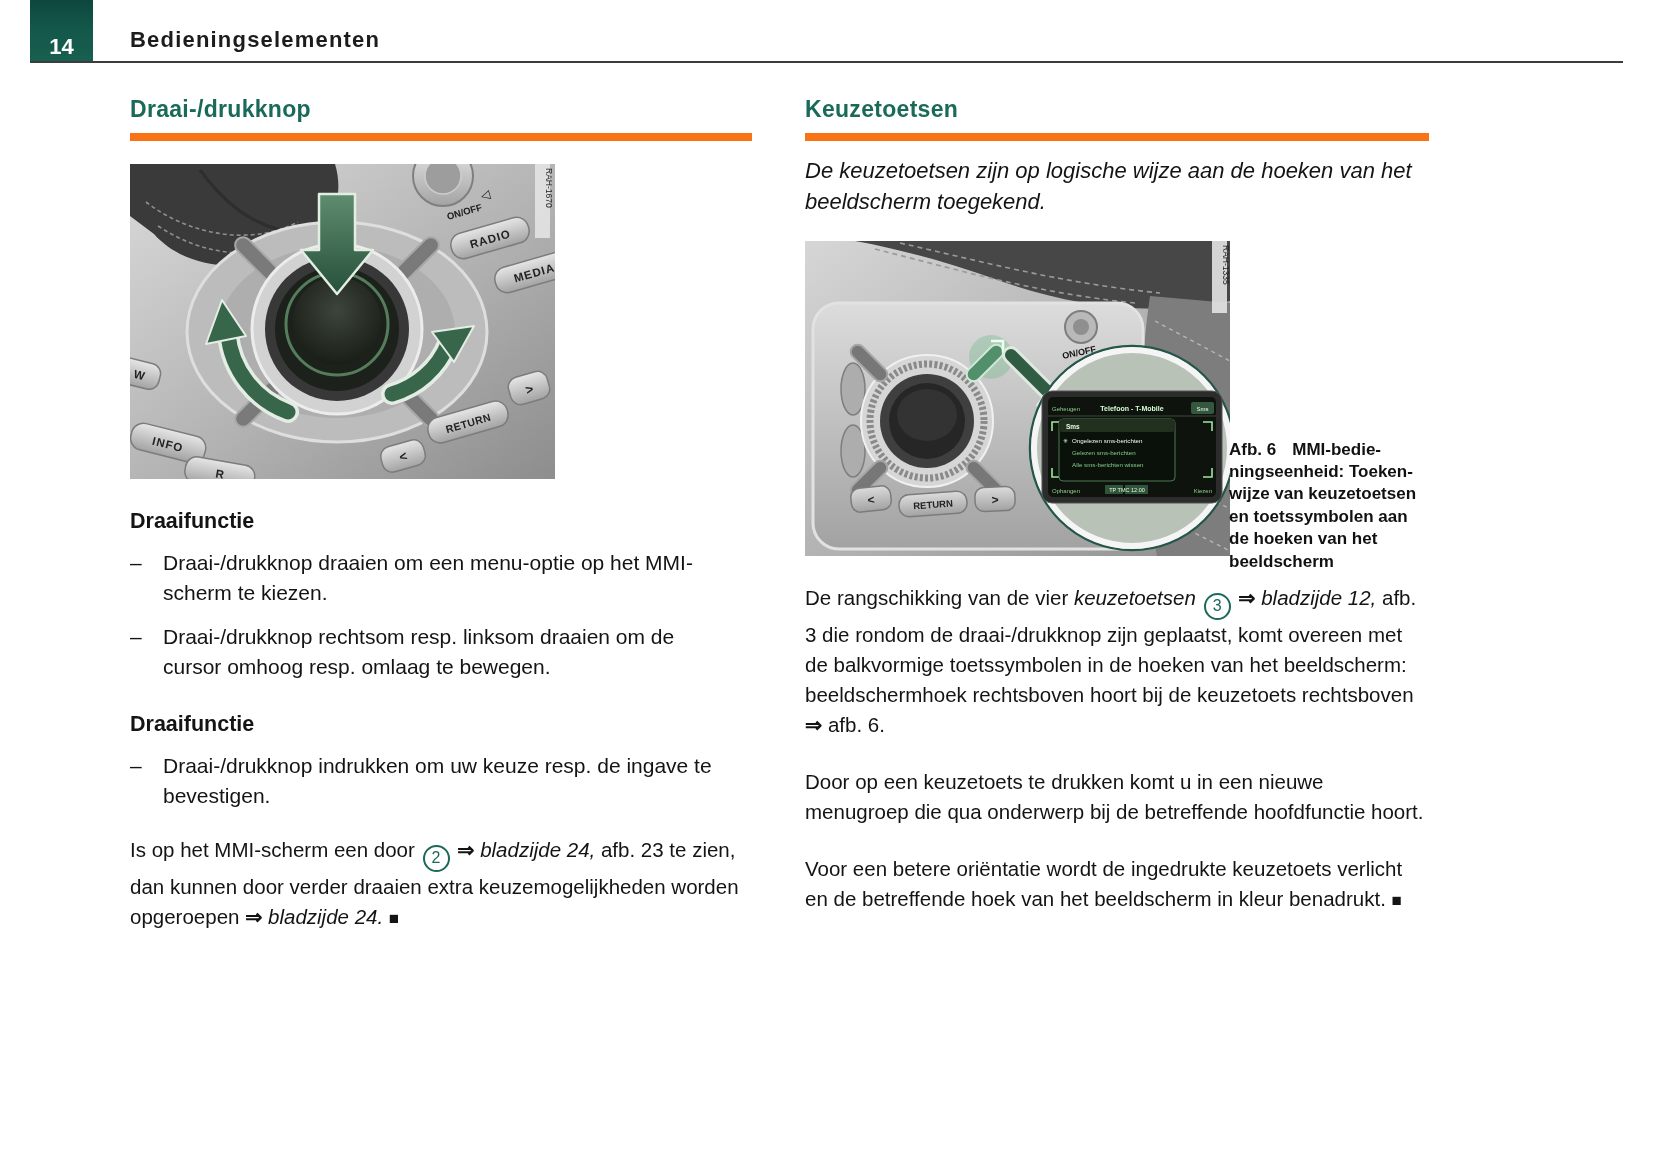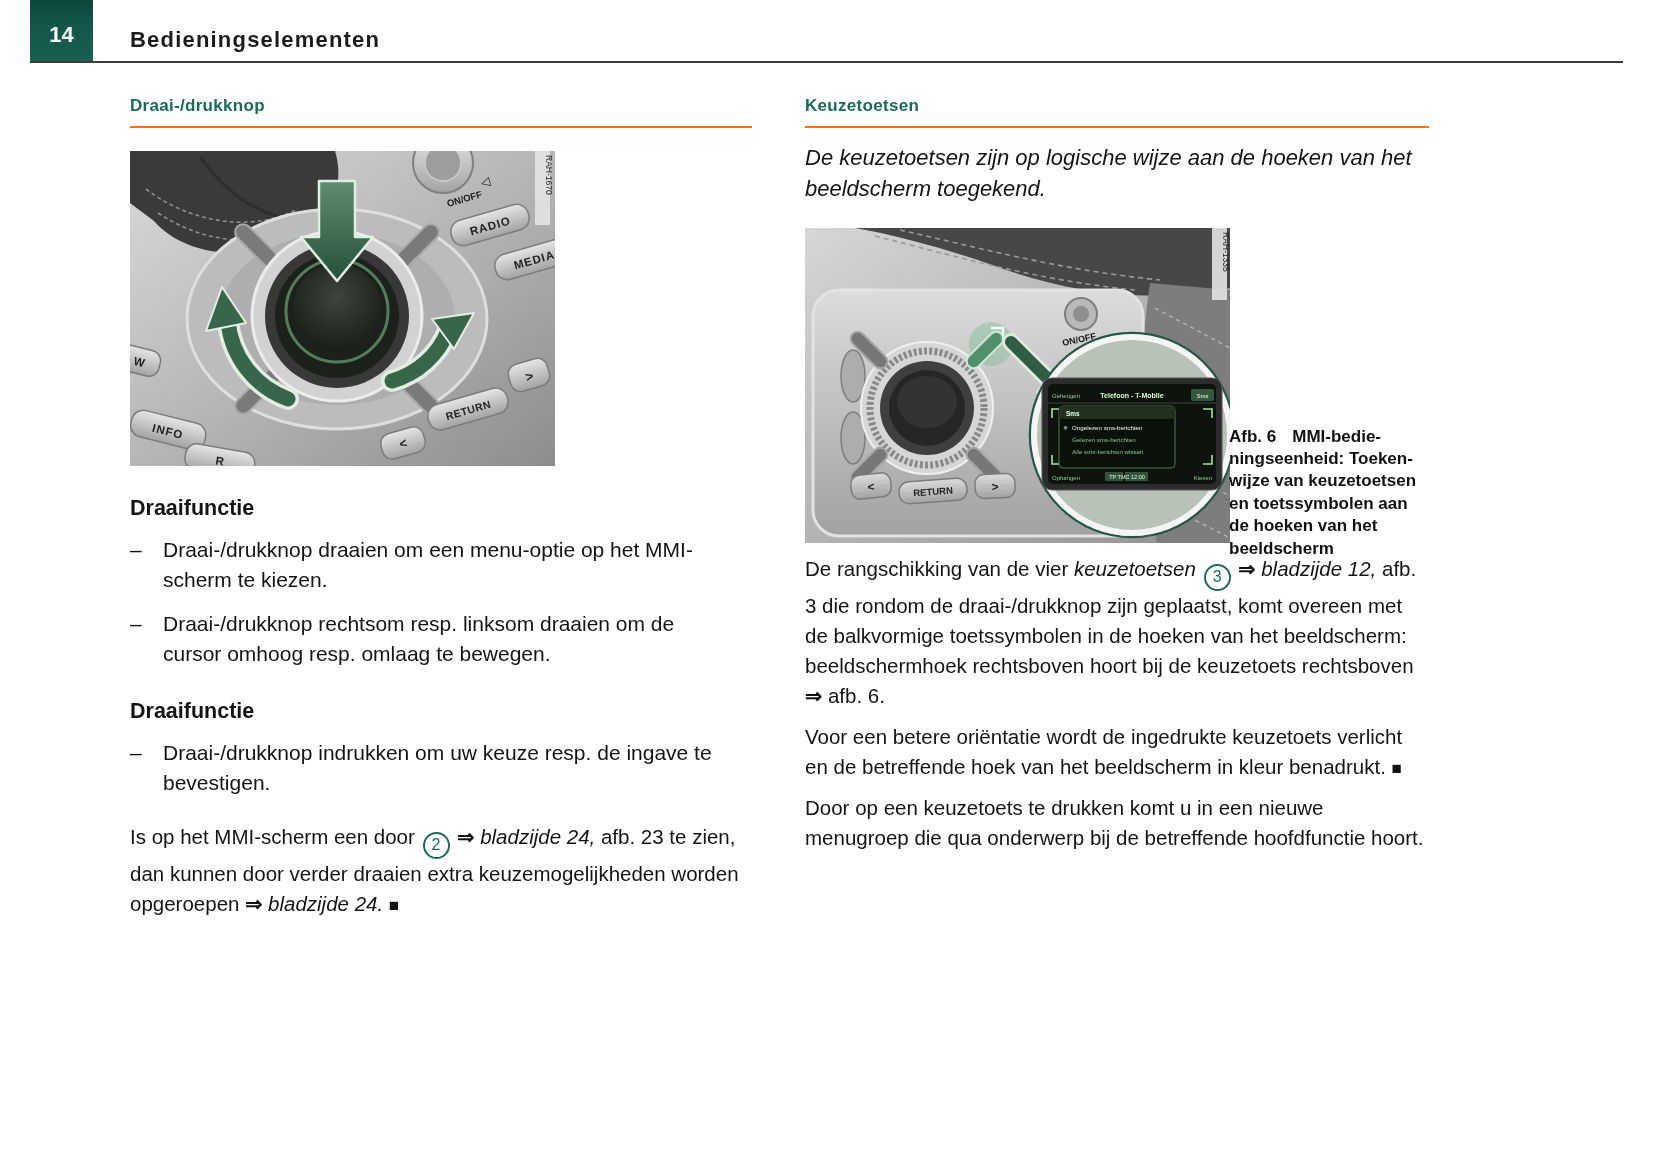--- a/index.html
+++ b/index.html
@@ -6,48 +6,48 @@
   .sheet{
     position:relative;width:1653px;height:1173px;background:#ffffff;
     font-family:"Liberation Sans", sans-serif;color:#141414;overflow:hidden;
   }
   
   .page-tab{
     position:absolute;left:30px;top:0;width:63px;height:63px;
     background:linear-gradient(180deg,#0d473d 0%,#14574b 45%,#17604f 100%);
     display:flex;align-items:flex-end;justify-content:center;
   }
-  .page-tab span{color:#ffffff;font-weight:bold;font-size:22px;padding-bottom:15px;}
+  .page-tab span{color:#ffffff;font-weight:bold;font-size:22px;padding-bottom:3px;}
   .page-header-title{
     position:absolute;left:130px;top:27px;font-size:22px;font-weight:bold;
     letter-spacing:1.2px;color:#1c1c1c;
   }
   .header-rule{position:absolute;left:30px;top:61px;width:1593px;height:2px;background:#3c3c3c;}
   
   .col{position:absolute;top:96px;width:622px;}
   .col-left{left:130px;}
   .col-right{left:805px;width:624px;}
   .sec-h{
-    margin:0;color:#1a6a5a;font-size:17px;font-weight:bold;letter-spacing:.3px;
-    padding-bottom:10px;border-bottom:2px solid #f97316;
+    margin:0;color:#1a6a5a;font-size:23px;font-weight:bold;letter-spacing:.3px;
+    padding-bottom:10px;border-bottom:8px solid #f97316;
   }
   .intro{font-style:italic;font-size:22px;line-height:1.4;margin:15px 0 0;}
   
   .figure{position:relative;width:425px;height:315px;margin-top:23px;}
   .fig-img{display:block;width:425px;height:315px;}
   .fig-caption{position:absolute;left:424px;width:196px;font-size:17px;font-weight:bold;line-height:1.32;color:#111;}
   .cap5{bottom:0;}
   .cap6{top:198px;}
   .cap-label{margin-right:16px;}
   
   .sub-h{font-size:21.5px;font-weight:bold;margin:30px 0 14px;}
   .dash-item{display:flex;font-size:21px;line-height:1.43;margin-bottom:14px;padding-right:26px;}
   .dash{flex:0 0 33px;}
   .note{margin-top:24px;font-size:20.5px;line-height:1.46;}
-  .para{margin:11px 0 0;font-size:20.5px;line-height:1.47;}
+  .para{margin:27px 0 0;font-size:20.5px;line-height:1.47;}
   .it{font-style:italic;}
   .badge{
     display:inline-block;box-sizing:border-box;width:27px;height:27px;
     border:2px solid #1a6a5a;border-radius:50%;color:#1a6a5a;
     text-align:center;font-size:16px;line-height:22px;vertical-align:-6px;margin:0 2px;
   }
   .arr{font-weight:bold;}
   .sq{font-size:17px;}
 </style>
 </head>
@@ -322,21 +322,21 @@
       <span>De rangschikking van de vier</span>
       <span class="it">keuzetoetsen</span>
       <span class="badge">3</span>
       <span class="arr">⇒</span>
       <span class="it">bladzijde 12,</span>
       <span>afb. 3 die rondom de draai-/drukknop zijn geplaatst, komt overeen met de balkvormige toetssymbolen in de hoeken van het beeldscherm: beeldschermhoek rechtsboven hoort bij de keuzetoets rechtsboven</span>
       <span class="arr">⇒</span>
       <span>afb. 6.</span>
     </p>
 
+    <p class="para">Door op een keuzetoets te drukken komt u in een nieuwe menugroep die qua onderwerp bij de betreffende hoofdfunctie hoort.</p>
+
     <p class="para">
       <span>Voor een betere oriëntatie wordt de ingedrukte keuzetoets verlicht en de betreffende hoek van het beeldscherm in kleur benadrukt.</span>
       <span class="sq">■</span>
     </p>
-
-    <p class="para">Door op een keuzetoets te drukken komt u in een nieuwe menugroep die qua onderwerp bij de betreffende hoofdfunctie hoort.</p>
   </div>
 
 </div>
 
 </body></html>

